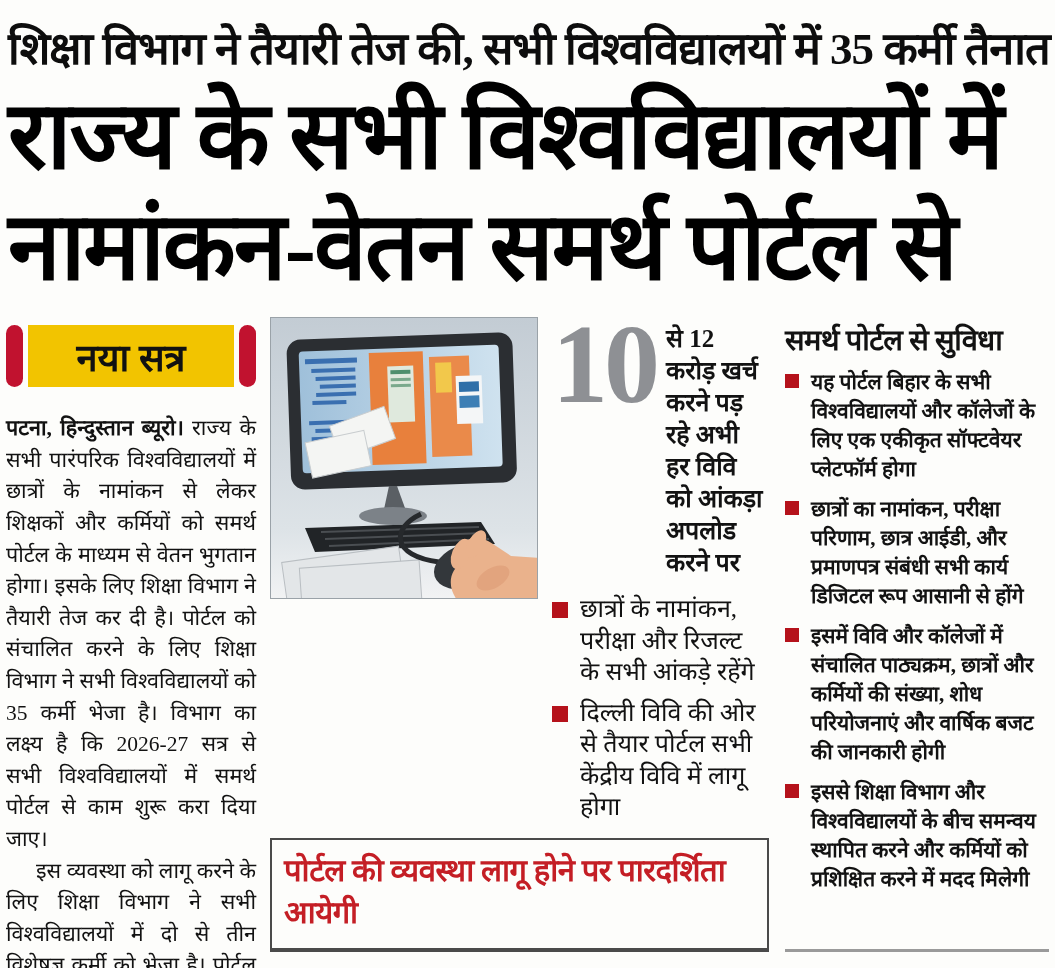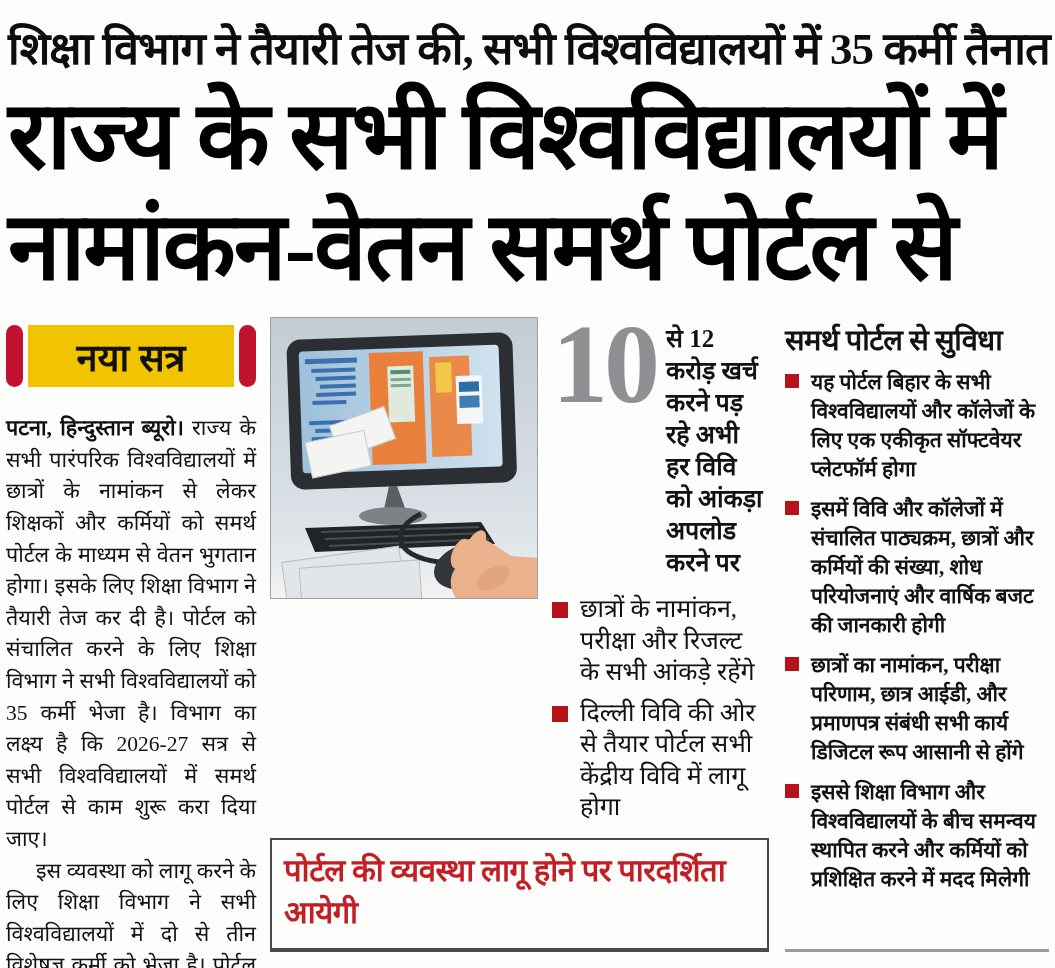--- a/index.html
+++ b/index.html
@@ -203,25 +203,25 @@
         </div>
 
         <div class="right-panel">
           <div class="right-title">समर्थ पोर्टल से सुविधा</div>
           <div class="rbullet">
             <span class="sq"></span>
             <span class="rb-text">यह पोर्टल बिहार के सभी विश्वविद्यालयों और कॉलेजों के लिए एक एकीकृत सॉफ्टवेयर प्लेटफॉर्म होगा</span>
           </div>
           <div class="rbullet">
             <span class="sq"></span>
+            <span class="rb-text">छात्रों का नामांकन, परीक्षा परिणाम, छात्र आईडी, और प्रमाणपत्र संबंधी सभी कार्य डिजिटल रूप आसानी से होंगे</span>
+          </div>
+          <div class="rbullet">
+            <span class="sq"></span>
             <span class="rb-text">इसमें विवि और कॉलेजों में संचालित पाठ्यक्रम, छात्रों और कर्मियों की संख्या, शोध परियोजनाएं और वार्षिक बजट की जानकारी होगी</span>
-          </div>
-          <div class="rbullet">
-            <span class="sq"></span>
-            <span class="rb-text">छात्रों का नामांकन, परीक्षा परिणाम, छात्र आईडी, और प्रमाणपत्र संबंधी सभी कार्य डिजिटल रूप आसानी से होंगे</span>
           </div>
           <div class="rbullet">
             <span class="sq"></span>
             <span class="rb-text">इससे शिक्षा विभाग और विश्वविद्यालयों के बीच समन्वय स्थापित करने और कर्मियों को प्रशिक्षित करने में मदद मिलेगी</span>
           </div>
         </div>
       </div>
 
     </div>
   </div>

